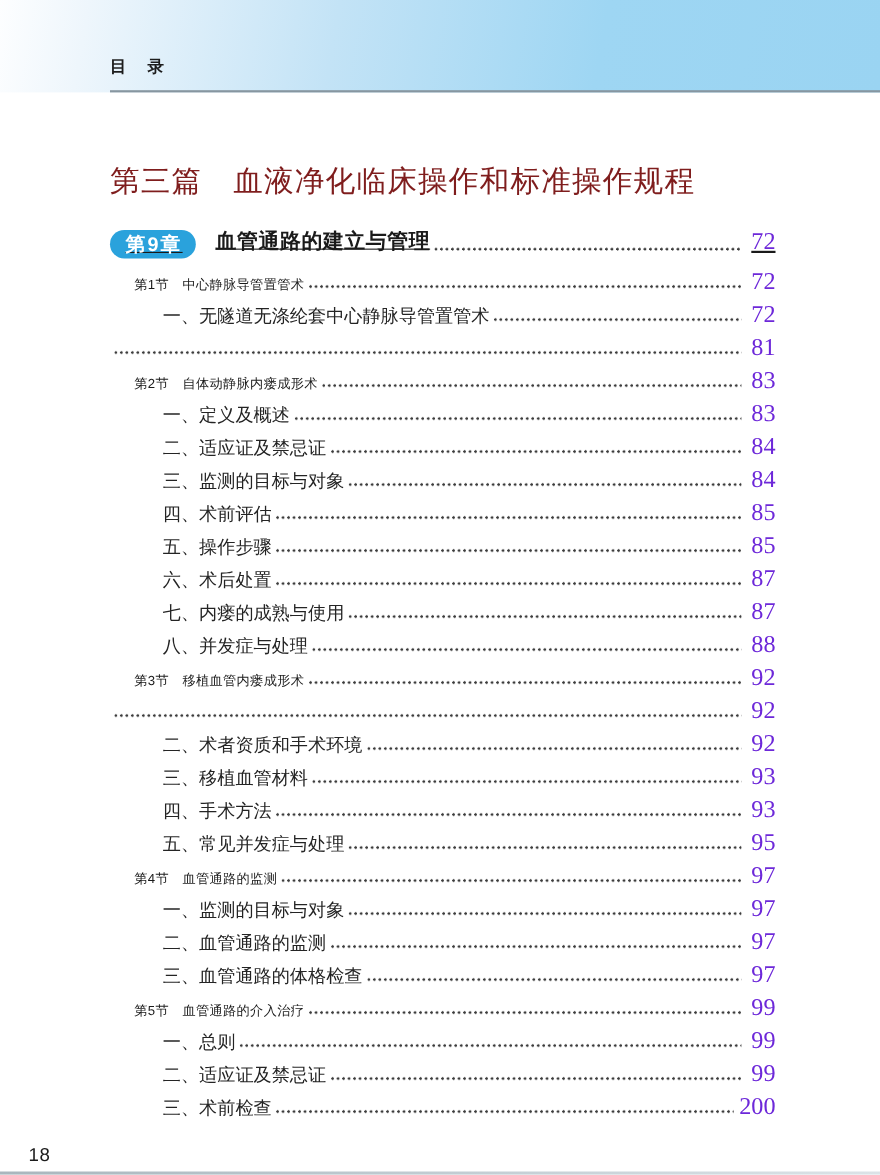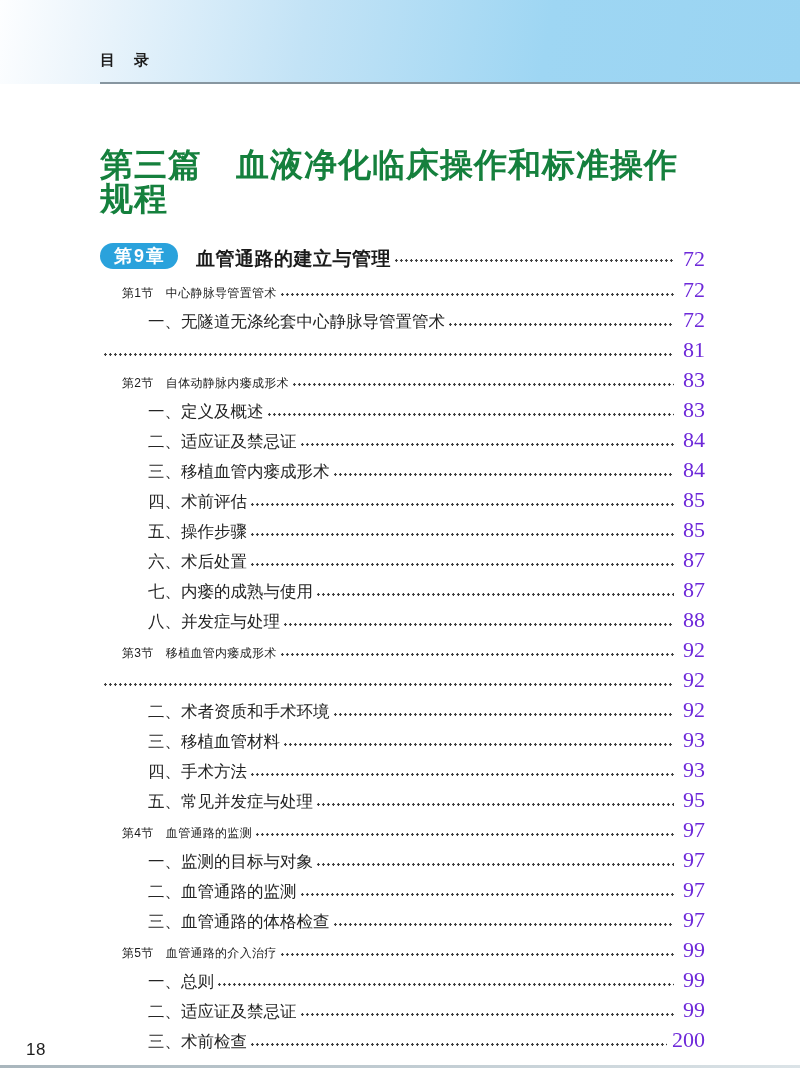--- a/index.html
+++ b/index.html
@@ -33,34 +33,35 @@
     height: 2px;
     background: #8796a0;
   }
 
   
   .content {
     padding: 0 95px 0 100px;
   }
   .part-title {
     margin-top: 64px;
-    font-size: 33px;
+    font-size: 27px;
     line-height: 34px;
-    font-weight: bold;
-    color: #15803d;
+    font-weight: normal;
+    color: #7f1d1d;
     letter-spacing: 1px;
     white-space: pre-wrap;
   }
 
   
   .chapter-row {
     margin-top: 24px;
     display: flex;
-    align-items: flex-end;
+    align-items: flex-start;
     height: 32px;
+    text-decoration: underline;
   }
   .chapter-badge {
     align-self: center;
     background: #2aa2dc;
     color: #ffffff;
     font-size: 18px;
     font-weight: bold;
     letter-spacing: 2px;
     line-height: 26px;
     padding: 0 12px 0 14px;
@@ -176,21 +177,21 @@
     <span class="row-label">一、定义及概述</span>
     <span class="dots"></span>
     <span class="page-num">83</span>
   </div>
       <div class="toc-row sub">
     <span class="row-label">二、适应证及禁忌证</span>
     <span class="dots"></span>
     <span class="page-num">84</span>
   </div>
       <div class="toc-row sub">
-    <span class="row-label">三、移植血管内瘘成形术</span>
+    <span class="row-label">三、监测的目标与对象</span>
     <span class="dots"></span>
     <span class="page-num">84</span>
   </div>
       <div class="toc-row sub">
     <span class="row-label">四、术前评估</span>
     <span class="dots"></span>
     <span class="page-num">85</span>
   </div>
       <div class="toc-row sub">
     <span class="row-label">五、操作步骤</span>

